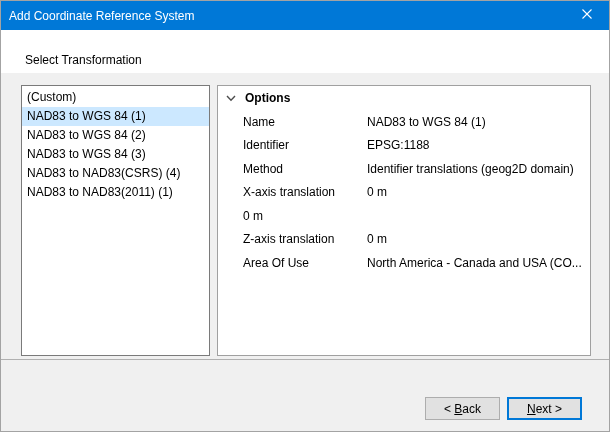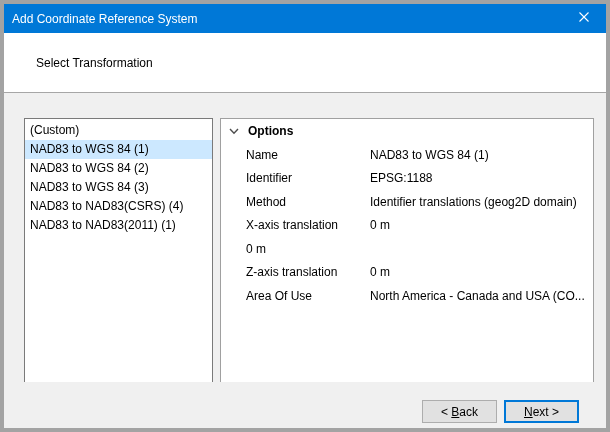--- a/index.html
+++ b/index.html
@@ -1,20 +1,20 @@
 <!DOCTYPE html>
 <html><head>
 <meta charset="utf-8">
 <style>
   html,body{margin:0;padding:0;background:#ffffff;}
   *{box-sizing:border-box;}
   .window{
     position:relative;
     width:610px;height:432px;
-    border:4px solid #a3a3a3;
+    border:1px solid #a3a3a3;
     background:#f0f0f0;
     font-family:"Liberation Sans", sans-serif;
     font-size:12px;color:#000;
     overflow:hidden;
   }
   
   .titlebar{
     position:absolute;left:0;top:0;right:0;height:29px;
     background:#0078d7;color:#ffffff;
     display:flex;align-items:center;
@@ -23,24 +23,24 @@
   .close-btn{
     width:45px;height:29px;display:flex;align-items:center;justify-content:center;
     cursor:default;
   }
   
   .wizard-header{
     position:absolute;left:0;top:29px;right:0;height:60px;
     background:#ffffff;border-bottom:1px solid #a6a6a6;
     display:flex;align-items:center;
   }
-  .wizard-header-title{padding-left:32px;}
+  .wizard-header-title{padding-left:24px;}
   
   .body{
-    position:absolute;left:0;top:102px;right:0;height:287px;
+    position:absolute;left:0;top:72px;right:0;height:287px;
     background:#f0f0f0;border-bottom:1px solid #b0b0b0;
   }
   .transform-list{
     position:absolute;left:20px;top:12px;width:189px;height:271px;
     background:#ffffff;border:1px solid #7a7a7a;
     overflow:hidden;padding-top:2px;
   }
   .list-item{
     height:19px;line-height:19px;padding-left:5px;
     white-space:nowrap;overflow:hidden;

